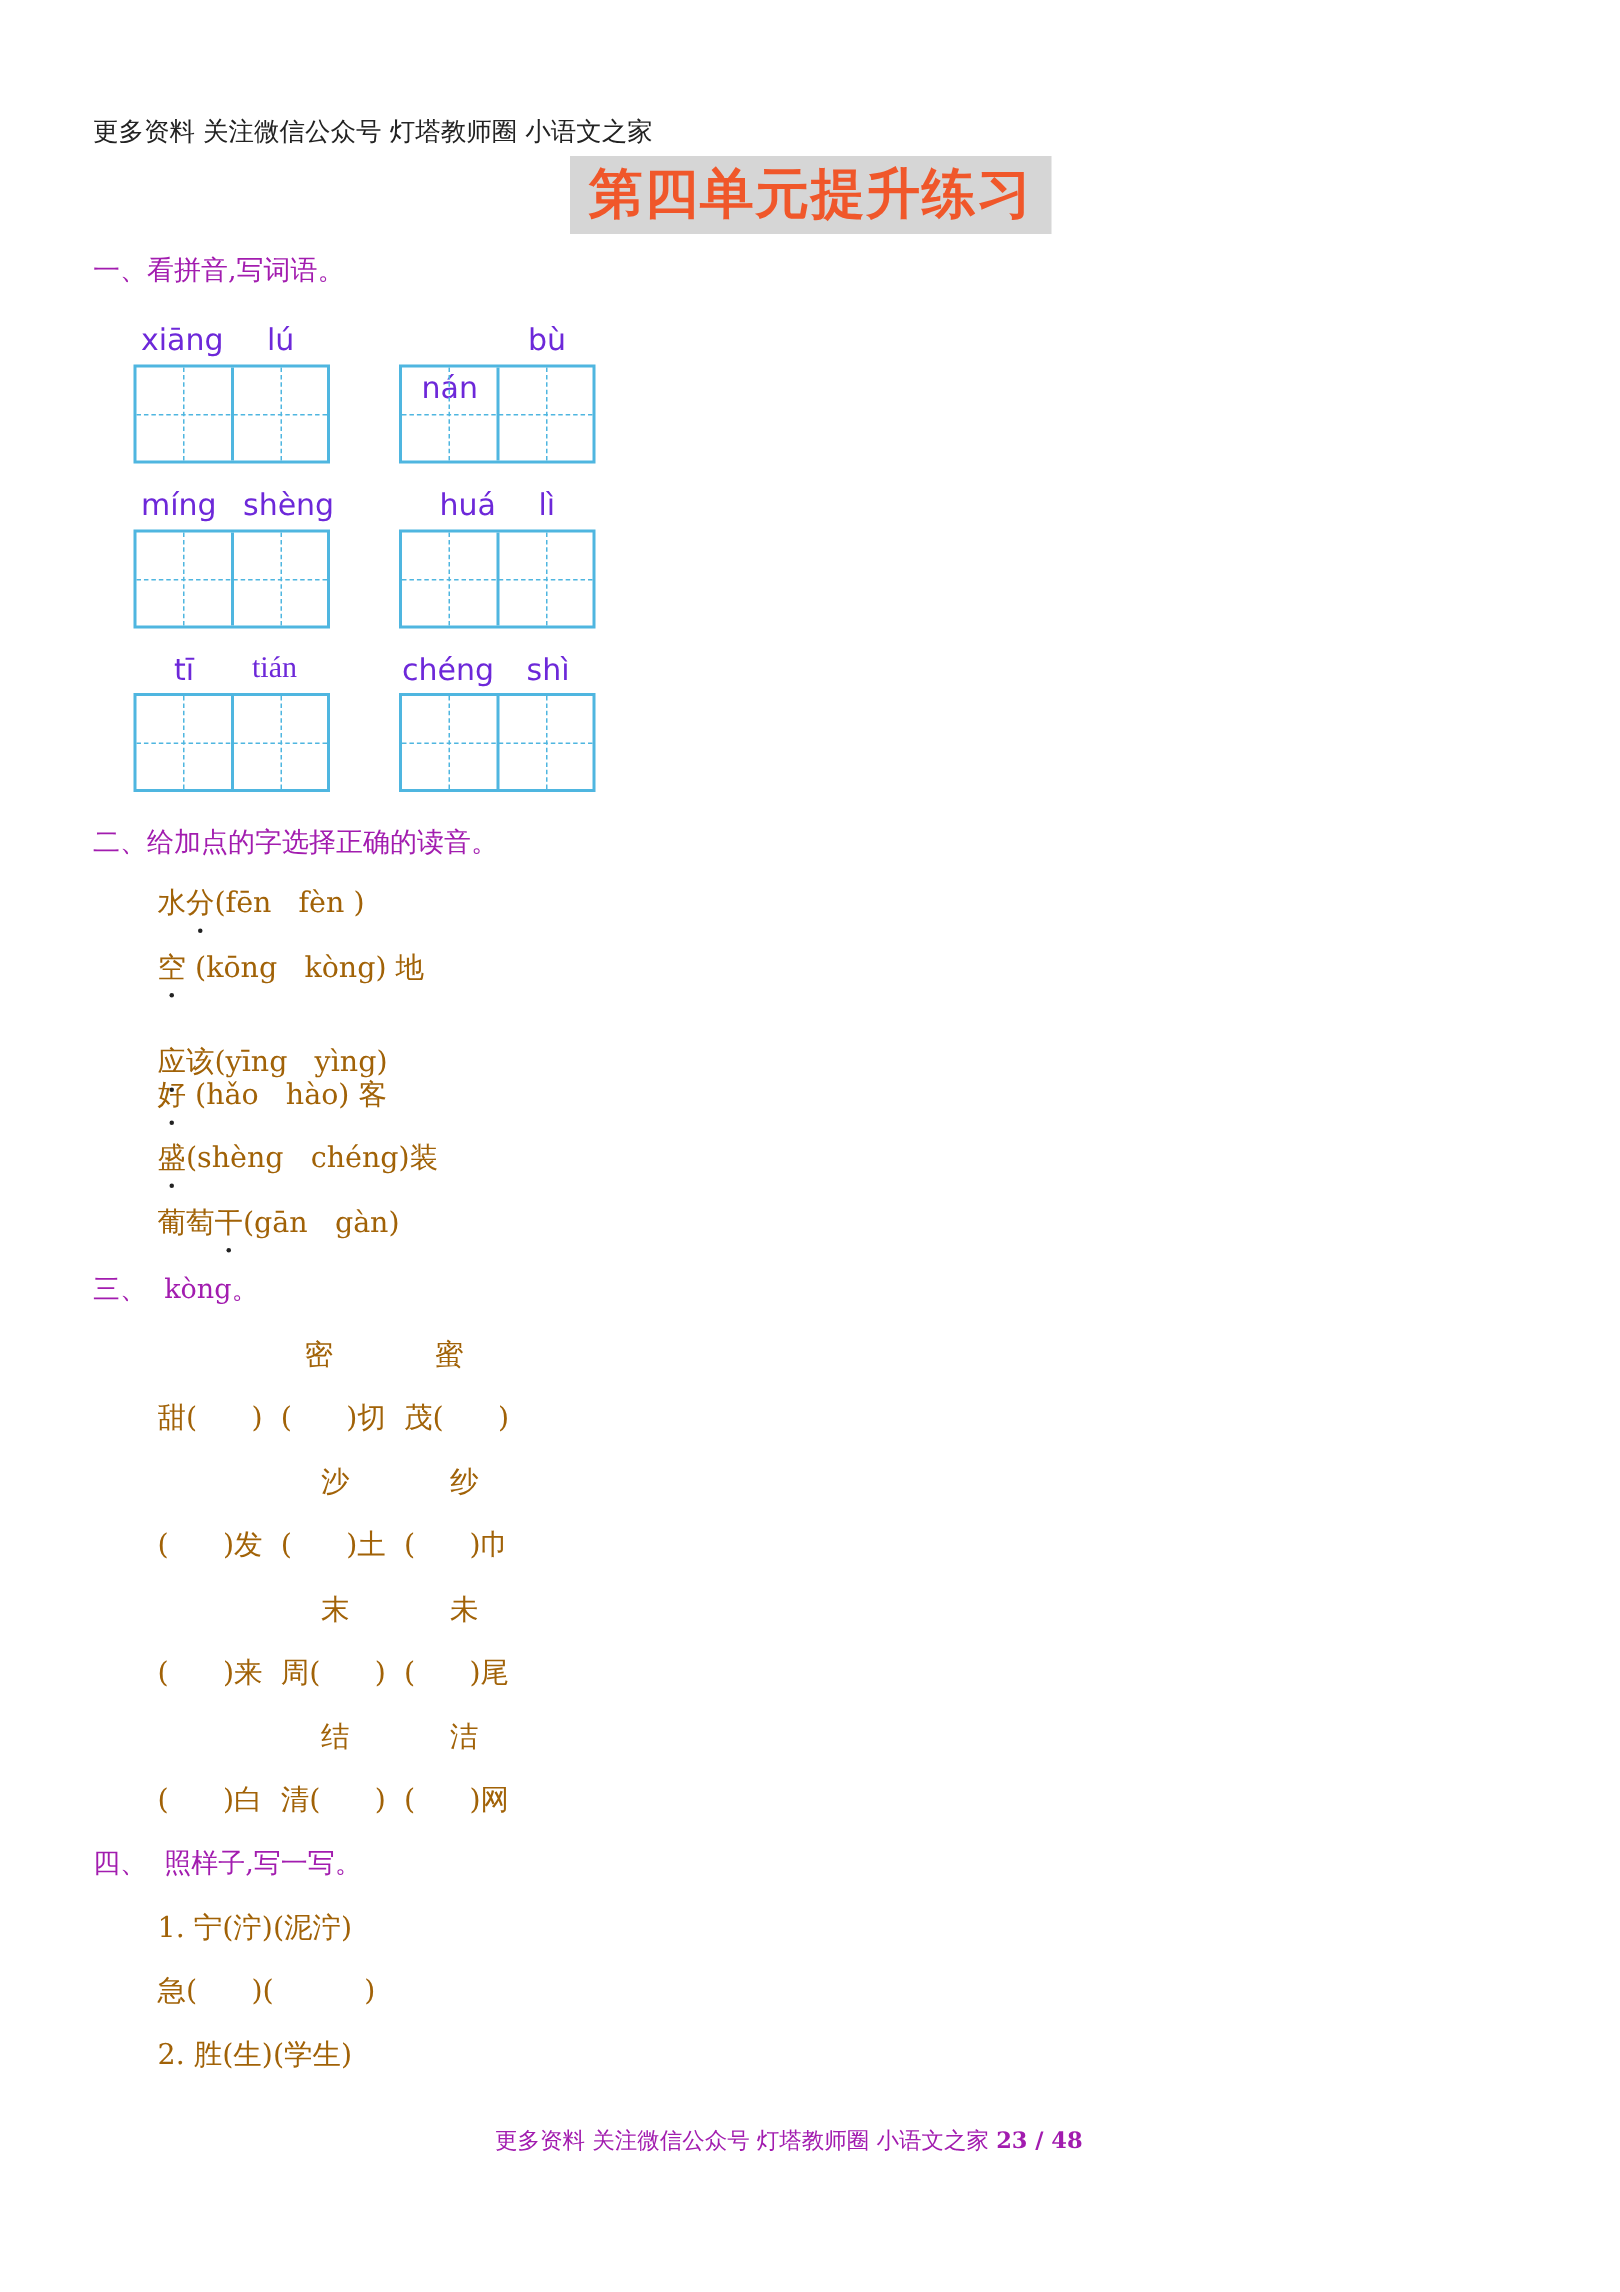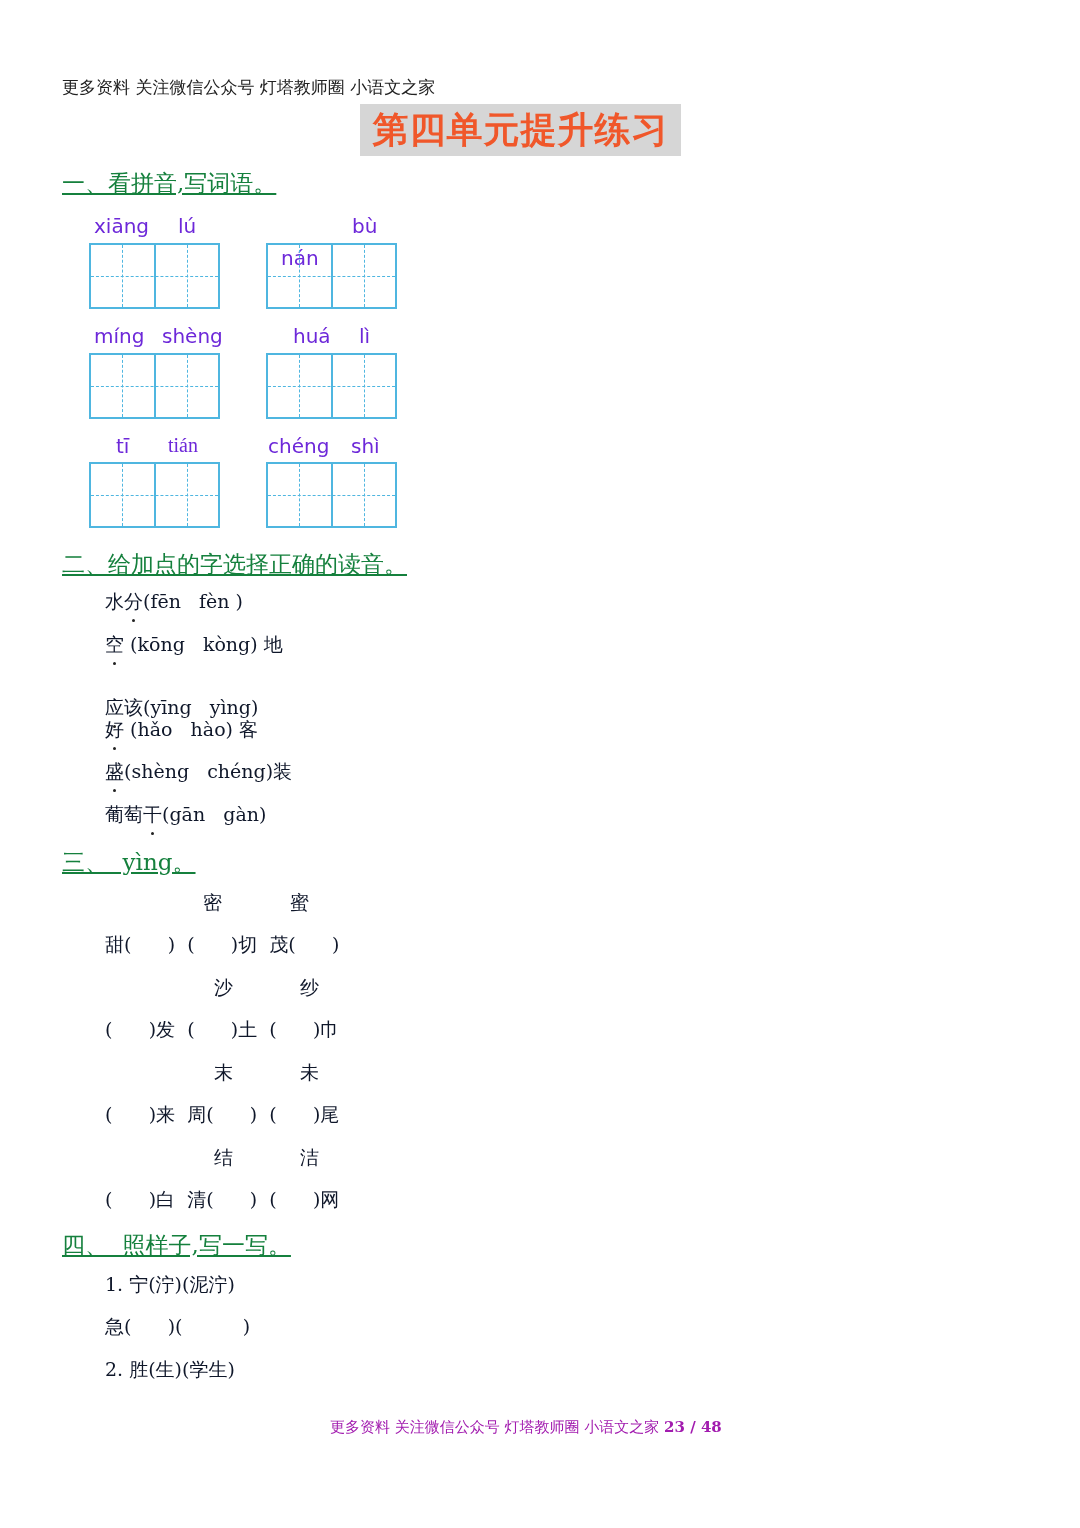--- a/index.html
+++ b/index.html
@@ -1,24 +1,24 @@
 <!DOCTYPE html>
 <html><head>
 <meta charset="utf-8">
 <style>
   html, body { margin: 0; padding: 0; background: #ffffff; }
   body { width: 1080px; height: 1528px; position: relative; overflow: hidden;
          font-family: "DejaVu Serif", "Liberation Serif", serif; color: #222; }
   .abs { position: absolute; white-space: nowrap; }
   .header-note { left: 62px; top: 76px; font-family: "DejaVu Sans", sans-serif; font-size: 17px; color: #222; }
-  .title-wrap { left: 360px; top: 104px; width: 321px; height: 52px; background: #d6d6d6; }
+  .title-wrap { left: 380px; top: 104px; width: 321px; height: 52px; background: #d6d6d6; }
   .title { left: 0; top: 0; width: 321px; height: 52px; line-height: 52px; text-align: center;
            font-family: "DejaVu Sans", sans-serif; font-size: 36px; font-weight: bold; color: #f0572a; letter-spacing: 1px; }
-  .sec { font-size: 23px; color: #15803d; text-decoration: underline; }
-  .line { font-size: 19px; color: #0f172a; }
+  .sec { font-size: 18px; color: #a21caf; }
+  .line { font-size: 19px; color: #a16207; }
   .pinyin { font-family: "DejaVu Sans", sans-serif; font-size: 20px; color: #6d28d9; }
   .grid { position: absolute; width: 131px; height: 66px; border: 2px solid #4fb6e0; box-sizing: border-box; }
   .grid .mid { position: absolute; left: 63px; top: 0; width: 0; height: 100%; border-left: 2px solid #4fb6e0; }
   .grid .dv1, .grid .dv2 { position: absolute; top: 0; height: 100%; border-left: 1.5px dashed #4fb6e0; }
   .grid .dv1 { left: 31px; } .grid .dv2 { left: 96px; }
   .grid .dh { position: absolute; left: 0; top: 31px; width: 100%; border-top: 1.5px dashed #4fb6e0; }
   .dot { position: relative; display: inline-block; }
   .dot::after { content: ""; position: absolute; left: 50%; bottom: -7px; width: 3px; height: 3px; margin-left: -1.5px; background: #222; border-radius: 50%; }
   .footer { left: 330px; top: 1418px; font-family: "DejaVu Sans", sans-serif; font-size: 15px; color: #a21caf; }
   .footer b { font-family: "DejaVu Serif", serif; font-weight: bold; }
@@ -86,21 +86,21 @@
   </div>
 
 <div class="abs sec" style="left: 62px; top: 549px; white-space: pre;">二、给加点的字选择正确的读音。</div>
 <div class="abs line" style="left: 105px; top: 589px; white-space: pre;"><span>水</span><span class="dot">分</span><span>(fēn   fèn )</span></div>
 <div class="abs line" style="left: 105px; top: 632px; white-space: pre;"><span></span><span class="dot">空</span><span> (kōng   kòng) 地</span></div>
 <div class="abs line" style="left: 105px; top: 674px; white-space: pre; margin-top: 21px;"><span></span><span class="dot">应</span><span>该(yīng   yìng)</span></div>
 <div class="abs line" style="left: 105px; top: 717px; white-space: pre; text-align: center;"><span></span><span class="dot">好</span><span> (hǎo   hào) 客</span></div>
 <div class="abs line" style="left: 105px; top: 759px; white-space: pre; text-align: right;"><span></span><span class="dot">盛</span><span>(shèng   chéng)装</span></div>
 <div class="abs line" style="left: 105px; top: 802px; white-space: pre;"><span>葡萄</span><span class="dot">干</span><span>(gān   gàn)</span></div>
 
-<div class="abs sec" style="left: 62px; top: 847px; white-space: pre;">三、  yìng。</div>
+<div class="abs sec" style="left: 62px; top: 847px; white-space: pre;">三、  kòng。</div>
 
 <div class="abs line" style="left: 203px; top: 890px; white-space: pre;">密</div>
 <div class="abs line" style="left: 290px; top: 890px; white-space: pre;">蜜</div>
 <div class="abs line" style="left: 105px; top: 932px; white-space: pre;">甜(      )  (      )切  茂(      )</div>
 
 <div class="abs line" style="left: 214px; top: 975px; white-space: pre;">沙</div>
 <div class="abs line" style="left: 300px; top: 975px; white-space: pre;">纱</div>
 <div class="abs line" style="left: 105px; top: 1017px; white-space: pre;">(      )发  (      )土  (      )巾</div>
 
 <div class="abs line" style="left: 214px; top: 1060px; white-space: pre;">末</div>

